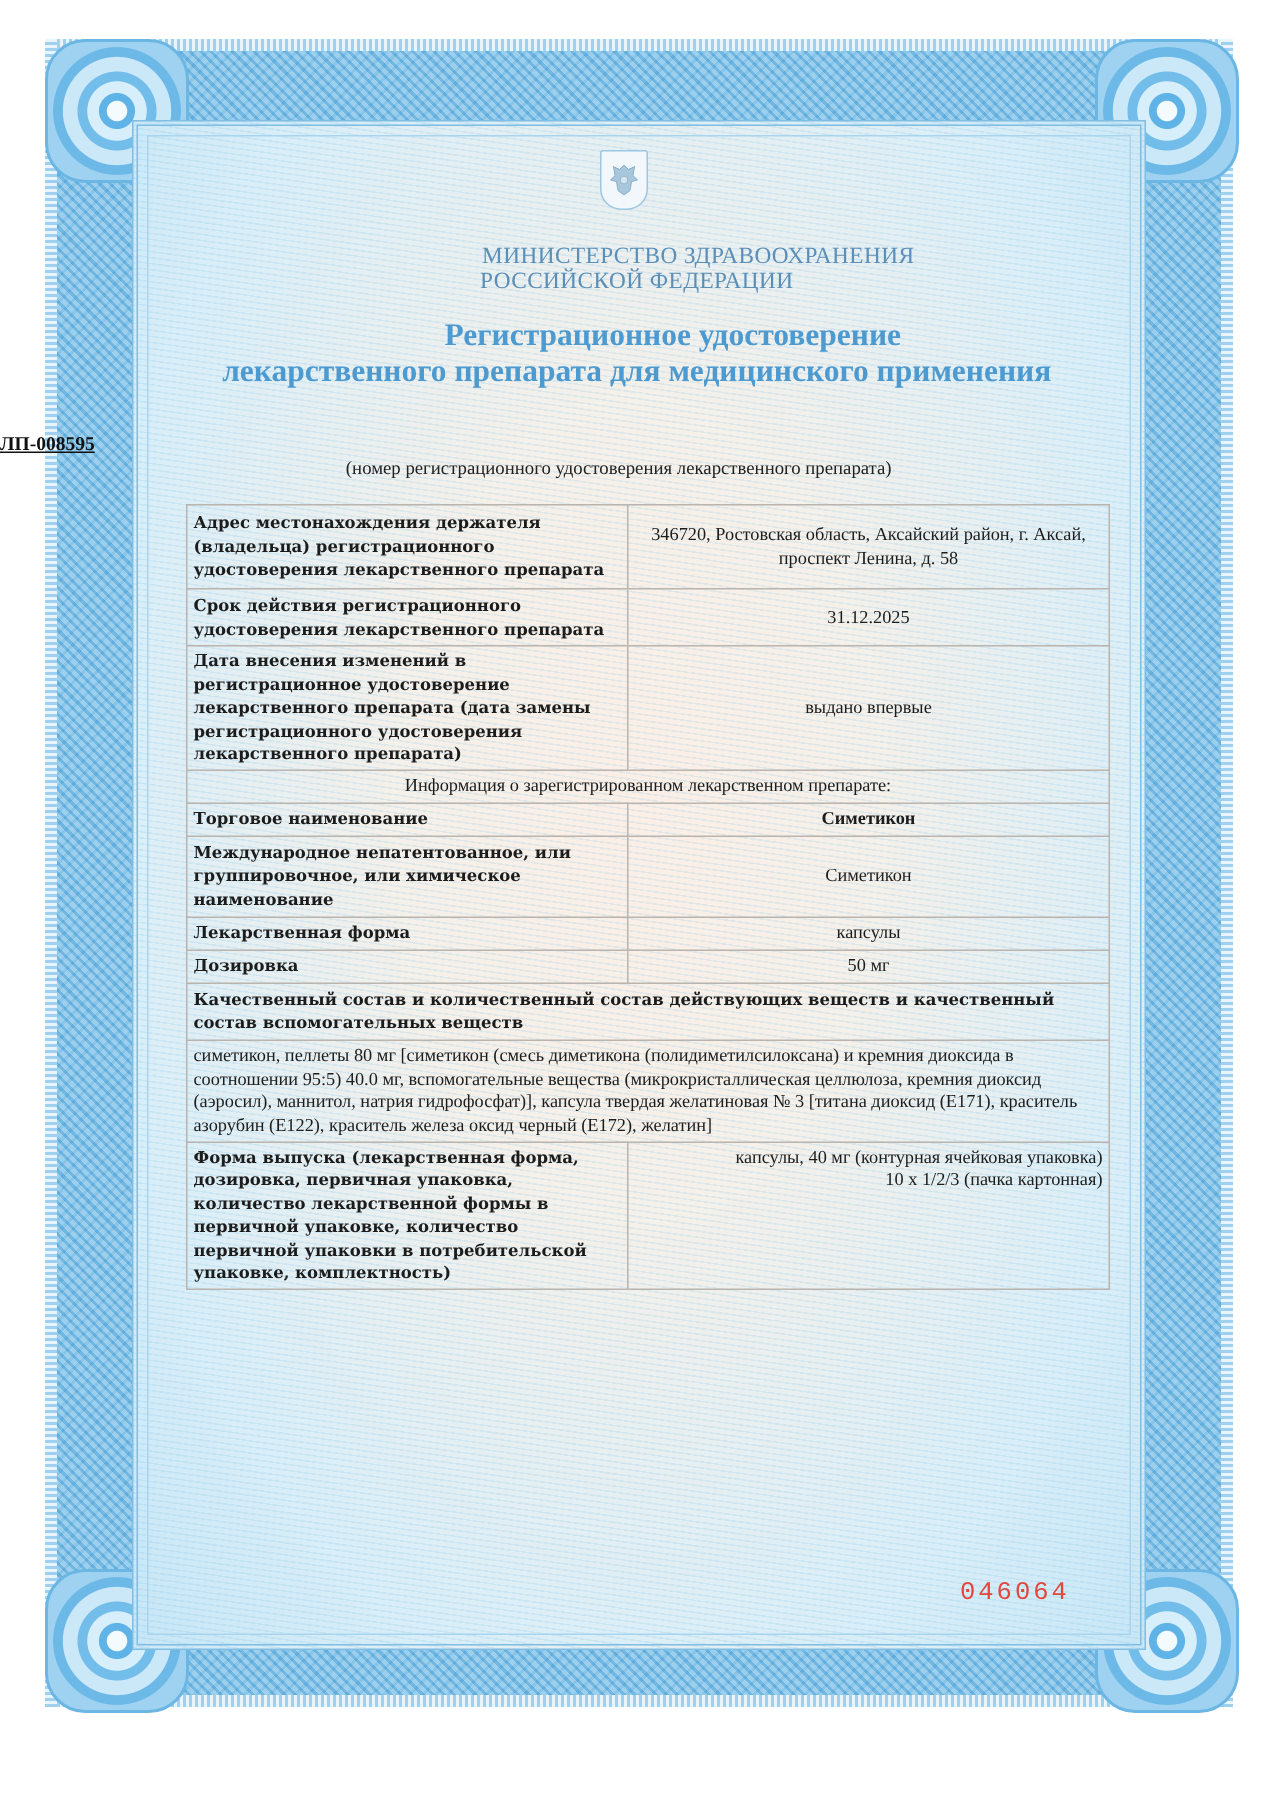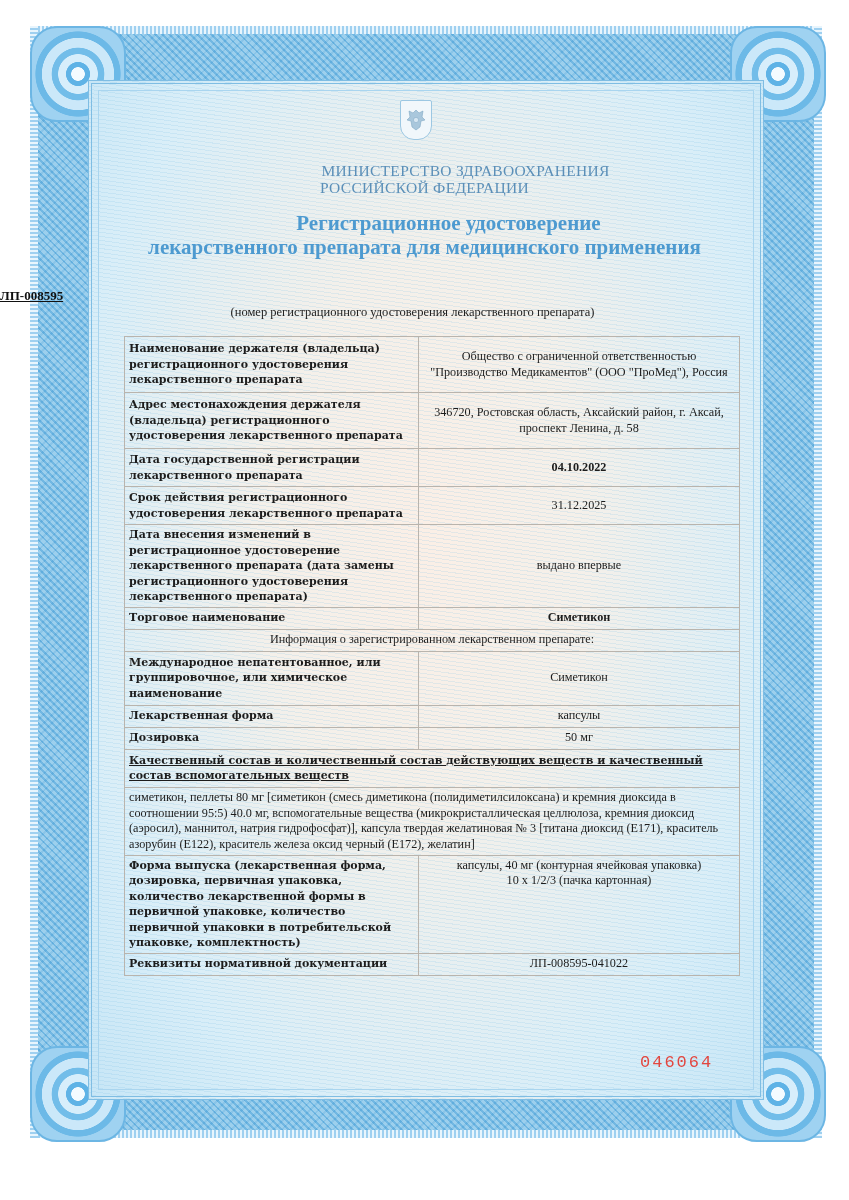--- a/index.html
+++ b/index.html
@@ -90,24 +90,24 @@
 
   table.main {
     position:absolute; left:124px; top:336px; width:616px;
     border-collapse:collapse; font-size:12.2px; line-height:15.5px;
   }
   table.main td {
     border:1px solid #b9b4ad; vertical-align:middle; padding:2px 4px;
   }
   td.lbl { width:285px; font-weight:bold; font-family:"DejaVu Serif",serif; font-size:11px; line-height:15.5px; }
   td.val { text-align:center; }
-  td.val.left { text-align:center; vertical-align:top;margin-left:36px; }
+  td.val.left { text-align:right; vertical-align:top;margin-left:36px; }
   td.val.bold { font-weight:bold; }
   td.section { text-align:center; }
-  td.full-lbl { font-weight:bold; font-family:"DejaVu Serif",serif; font-size:11px;text-decoration:underline; }
+  td.full-lbl { font-weight:bold; font-family:"DejaVu Serif",serif; font-size:11px; }
   td.full-val { text-align:left; }
 
   .serial {
     position:absolute; left:640px; top:1053px;
     font-family:"Liberation Mono","DejaVu Sans Mono",monospace;
     color:#e2463f; font-size:17px; letter-spacing:2px;
   }
 </style>
 </head>
 <body>
@@ -136,46 +136,38 @@
 <div class="ministry l2">РОССИЙСКОЙ ФЕДЕРАЦИИ</div>
 
 <div class="title l1">Регистрационное удостоверение</div>
 <div class="title l2">лекарственного препарата для медицинского применения</div>
 
 <div class="reg-number">ЛП-008595</div>
 <div class="reg-caption">(номер регистрационного удостоверения лекарственного препарата)</div>
 
 <table class="main">
   <tbody>
-      <tr style="height:56px">
-    <td class="lbl">Наименование держателя (владельца) регистрационного удостоверения лекарственного препарата</td>
-    <td class="val">Общество с ограниченной ответственностью "Производство Медикаментов" (ООО "ПроМед"), Россия</td>
-  </tr>
   <tr style="height:56px">
     <td class="lbl">Адрес местонахождения держателя (владельца) регистрационного удостоверения лекарственного препарата</td>
     <td class="val">346720, Ростовская область, Аксайский район, г. Аксай, проспект Ленина, д. 58</td>
-  </tr>
-  <tr style="height:38px">
-    <td class="lbl">Дата государственной регистрации лекарственного препарата</td>
-    <td class="val bold">04.10.2022</td>
   </tr>
   <tr style="height:38px">
     <td class="lbl">Срок действия регистрационного удостоверения лекарственного препарата</td>
     <td class="val">31.12.2025</td>
   </tr>
   <tr style="height:68px">
     <td class="lbl">Дата внесения изменений в регистрационное удостоверение лекарственного препарата (дата замены регистрационного удостоверения лекарственного препарата)</td>
     <td class="val">выдано впервые</td>
   </tr>
   <tr style="height:22px">
+    <td class="section" colspan="2">Информация о зарегистрированном лекарственном препарате:</td>
+  </tr>
+  <tr style="height:22px">
     <td class="lbl">Торговое наименование</td>
     <td class="val bold">Симетикон</td>
-  </tr>
-  <tr style="height:22px">
-    <td class="section" colspan="2">Информация о зарегистрированном лекарственном препарате:</td>
   </tr>
   <tr style="height:54px">
     <td class="lbl">Международное непатентованное, или группировочное, или химическое наименование</td>
     <td class="val">Симетикон</td>
   </tr>
   <tr style="height:22px">
     <td class="lbl">Лекарственная форма</td>
     <td class="val">капсулы</td>
   </tr>
   <tr style="height:22px">
@@ -188,20 +180,16 @@
   <tr style="height:68px">
     <td class="full-val" colspan="2">симетикон, пеллеты 80 мг [симетикон (смесь диметикона (полидиметилсилоксана) и кремния диоксида в соотношении 95:5) 40.0 мг, вспомогательные вещества (микрокристаллическая целлюлоза, кремния диоксид (аэросил), маннитол, натрия гидрофосфат)], капсула твердая желатиновая № 3 [титана диоксид (E171), краситель азорубин (E122), краситель железа оксид черный (E172), желатин]</td>
   </tr>
   <tr style="height:88px">
     <td class="lbl">Форма выпуска (лекарственная форма, дозировка, первичная упаковка, количество лекарственной формы в первичной упаковке, количество первичной упаковки в потребительской упаковке, комплектность)</td>
     <td class="val left">
       <div>капсулы, 40 мг (контурная ячейковая упаковка)</div>
       <div>10 х 1/2/3 (пачка картонная)</div>
     </td>
   </tr>
-  <tr style="height:22px">
-    <td class="lbl">Реквизиты нормативной документации</td>
-    <td class="val left" style="vertical-align:middle">ЛП-008595-041022</td>
-  </tr>
 </tbody>
   </table>
 
 <div class="serial">046064</div>
 
 </body></html>

